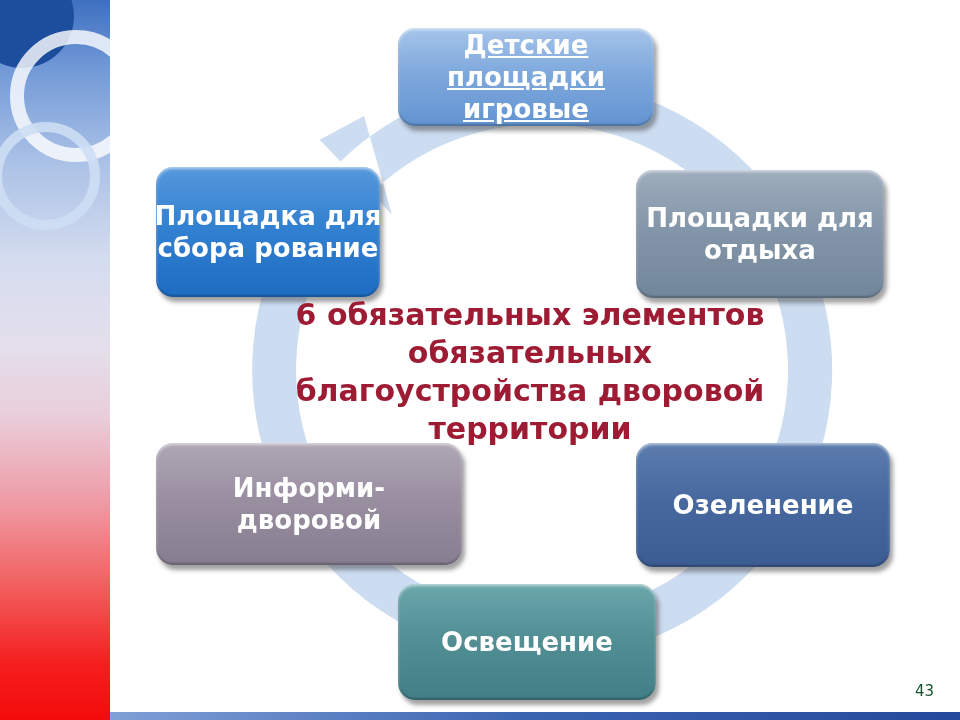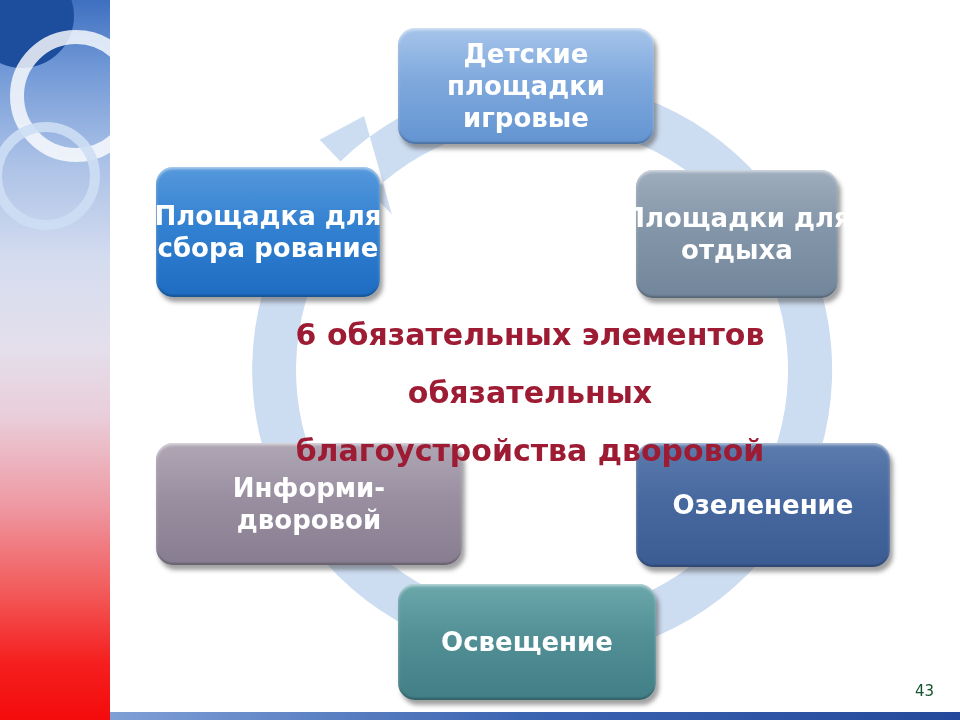--- a/index.html
+++ b/index.html
@@ -42,41 +42,41 @@
     z-index: 1;
   }
 
   
   .center-title {
     position: absolute; left: 220px; top: 296px; width: 620px;
     text-align: center; font-weight: bold;
     font-size: 30px; line-height: 38px;
     color: #9e1b34; z-index: 4;
   }
-  .center-title .line { white-space: nowrap; margin-top: 20px; }
+  .center-title .line { white-space: nowrap; }
 
   
   .box {
     position: absolute; z-index: 3;
     border-radius: 17px;
     display: flex; flex-direction: column;
     justify-content: center; align-items: center;
     text-align: center;
     color: #ffffff; font-weight: bold;
     font-size: 26px; line-height: 32px;
     padding: 6px 12px; box-sizing: border-box;
     box-shadow: 3px 5px 4px rgba(70,70,70,0.5),
                 inset 0 2px 3px rgba(255,255,255,0.55),
                 inset 0 -2px 2px rgba(0,0,0,0.25);
   }
   .box .line { white-space: nowrap; }
 
-  .box1 { left: 398px; top: 28px;  width: 256px; height: 116px;
-          background: linear-gradient(180deg,#a6c4ea 0%,#7fa9dd 45%,#6394d1 100%); }
-  .box2 { left: 636px; top: 170px; width: 202px; height: 128px;
+  .box1 { left: 398px; top: 28px;  width: 256px; height: 98px;
+          background: linear-gradient(180deg,#a6c4ea 0%,#7fa9dd 45%,#6394d1 100%); text-decoration: underline; }
+  .box2 { left: 636px; top: 170px; width: 248px; height: 128px;
           background: linear-gradient(180deg,#9fadbd 0%,#8496a9 45%,#72869b 100%); }
   .box3 { left: 636px; top: 443px; width: 254px; height: 124px;
           background: linear-gradient(180deg,#5c7cae 0%,#48699f 45%,#3b5c93 100%); }
   .box4 { left: 398px; top: 584px; width: 258px; height: 116px;
           background: linear-gradient(180deg,#6ba7ab 0%,#529096 45%,#417e86 100%); }
   .box5 { left: 156px; top: 443px; width: 306px; height: 122px;
           background: linear-gradient(180deg,#b0a7b5 0%,#998fa1 45%,#877d90 100%); }
   .box6 { left: 156px; top: 167px; width: 224px; height: 130px;
           background: linear-gradient(180deg,#5598dc 0%,#3381d1 45%,#1d6cc2 100%); }
 
@@ -110,20 +110,21 @@
          L391.9 214.6
          L371.1 193.1
          A246 246 0 1 1 329 247
          Z"></path>
   </svg>
 
   <div class="center-title">
     <div class="line">6 обязательных элементов</div>
     <div class="line">обязательных</div>
     <div class="line">благоустройства дворовой</div>
+    <div class="line">территории</div>
   </div>
 
   <div class="box box1">
     <div class="line">Детские</div>
     <div class="line">площадки</div>
     <div class="line">игровые</div>
   </div>
 
   <div class="box box2">
     <div class="line">Площадки для</div>

